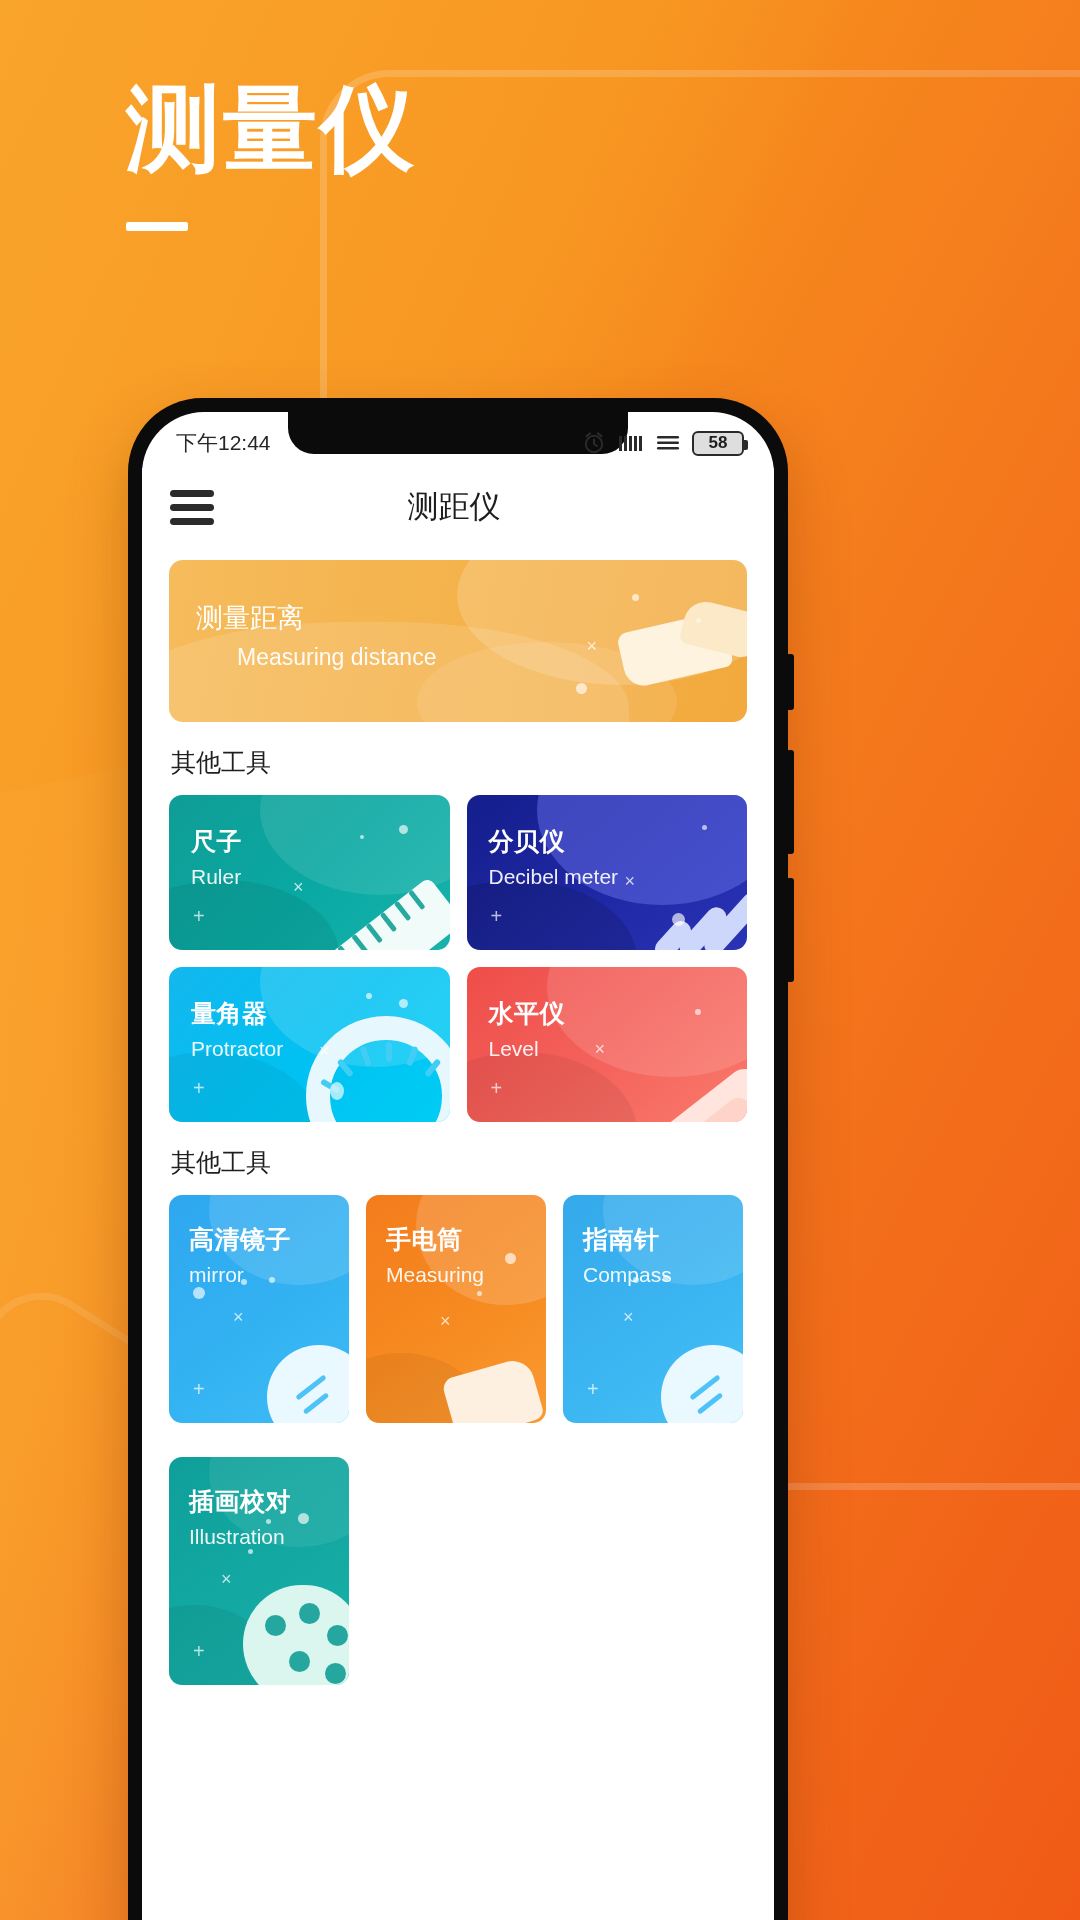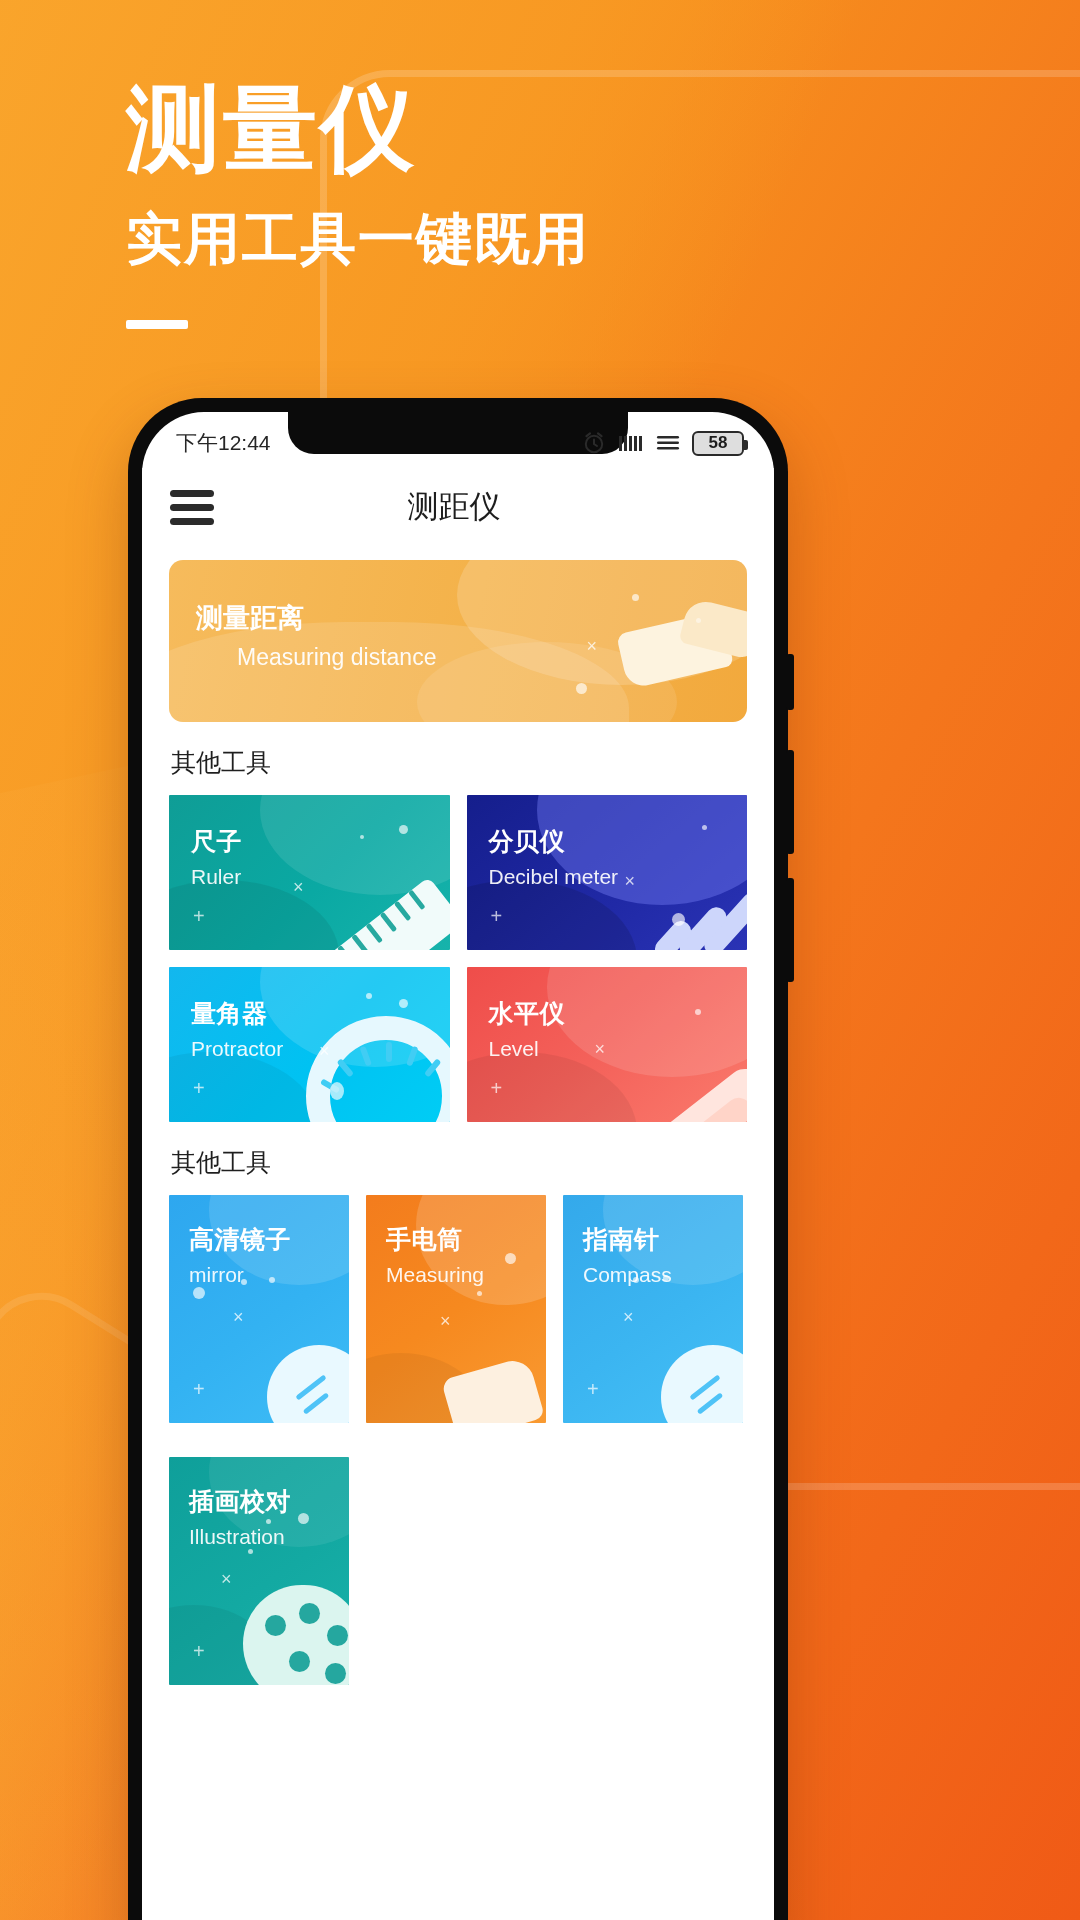--- a/index.html
+++ b/index.html
@@ -141,30 +141,30 @@
     position:absolute; right:18px; top:62px; width:108px; height:56px;
     background:#fdf3df; border-radius:10px 26px 8px 20px;
     transform:rotate(-13deg);
   }
   #banner .paper2{
     position:absolute; right:-14px; top:46px; width:78px; height:46px;
     background:#fbe9c8; border-radius:22px 8px 18px 8px;
     transform:rotate(14deg);
   }
   #banner-text{ position:absolute; left:27px; top:40px; }
-  #banner-title{ font-size:27px; font-weight:bold; color:#fff; }
+  #banner-title{ font-size:27px; font-weight:normal; color:#fff; }
   #banner-sub{ font-size:23px; color:#fff; margin-top:8px; opacity:.95;margin-left:41px; }
 
   .sec-title{ font-size:25px; color:#1f1f1f; margin:24px 0 16px 2px; }
 
   .grid2{ display:flex; gap:17px; }
   .grid3{ display:flex; gap:17px; flex-wrap:wrap; }
 
   .card{
-    position:relative; border-radius:1px; overflow:hidden;
+    position:relative; border-radius:13px; overflow:hidden;
     flex:1;
   }
   .card-2col{ height:155px; }
   .card-3col{ width:180px; height:228px; flex:none; }
   .card-label{ position:absolute; left:22px; top:30px; z-index:3; }
   .card-3col .card-label{ left:20px; top:28px; }
   .c-name{ font-size:25px; font-weight:bold; color:#fff; letter-spacing:.5px; }
   .c-en{ font-size:21px; color:#fff; margin-top:7px; opacity:.92; }
   .c-plus{
     position:absolute; left:24px; bottom:22px; color:rgba(255,255,255,.7);
@@ -232,21 +232,20 @@
 
 <div id="promo-bg">
   <div class="bg-wedge"></div>
   <div class="bg-wedge2"></div>
   <div class="bg-outline"></div>
   <div class="bg-outline2"></div>
 </div>
 
 <div id="promo-copy">
   <div id="promo-title">测量仪</div>
-  <div id="promo-sub">实用工具一键既用</div>
   <div id="promo-rule"></div>
 </div>
 
 <div id="phone">
   <div class="side-btn" id="btn-mute"></div>
   <div class="side-btn" id="btn-vol-up"></div>
   <div class="side-btn" id="btn-vol-dn"></div>
 
   <div id="phone-screen">
     <div id="notch"></div>

